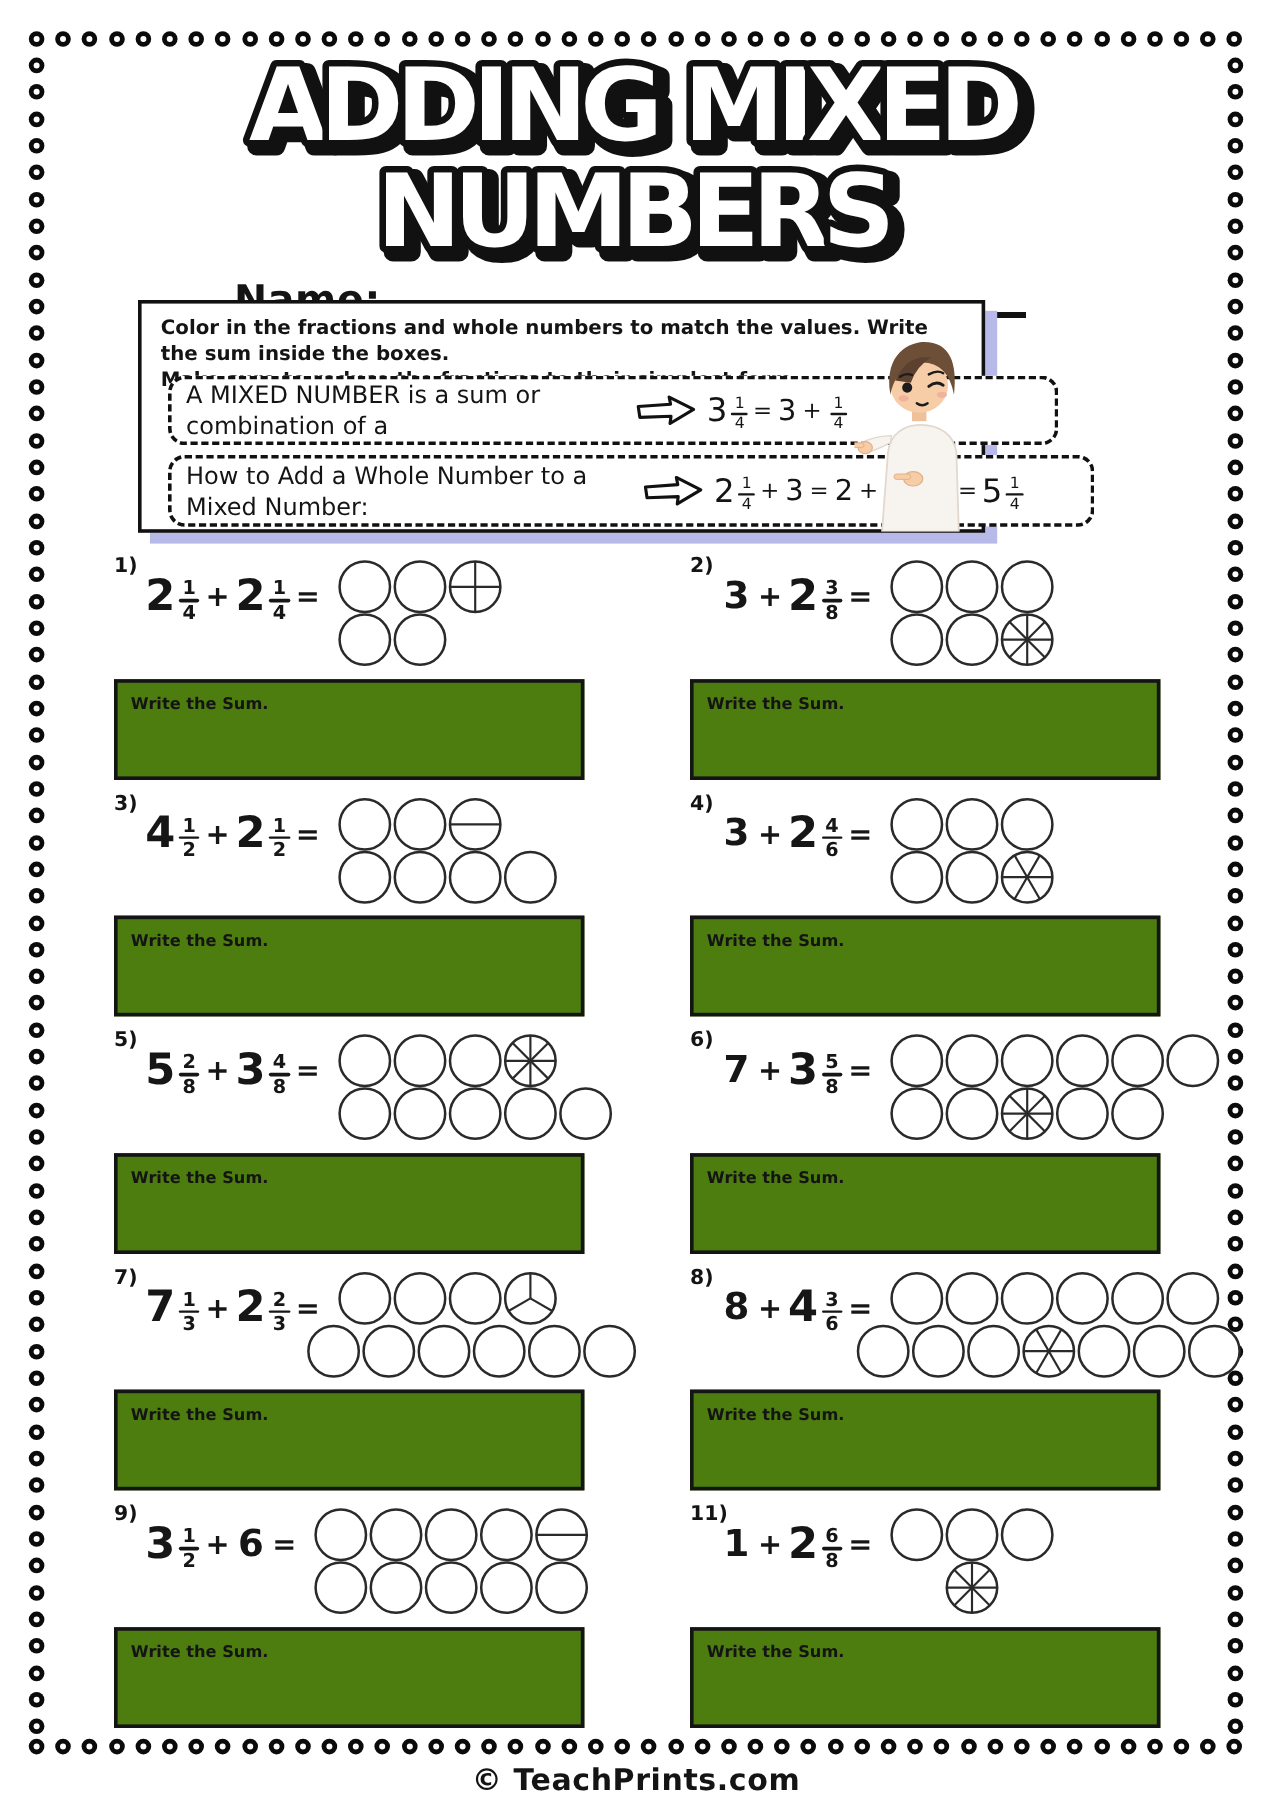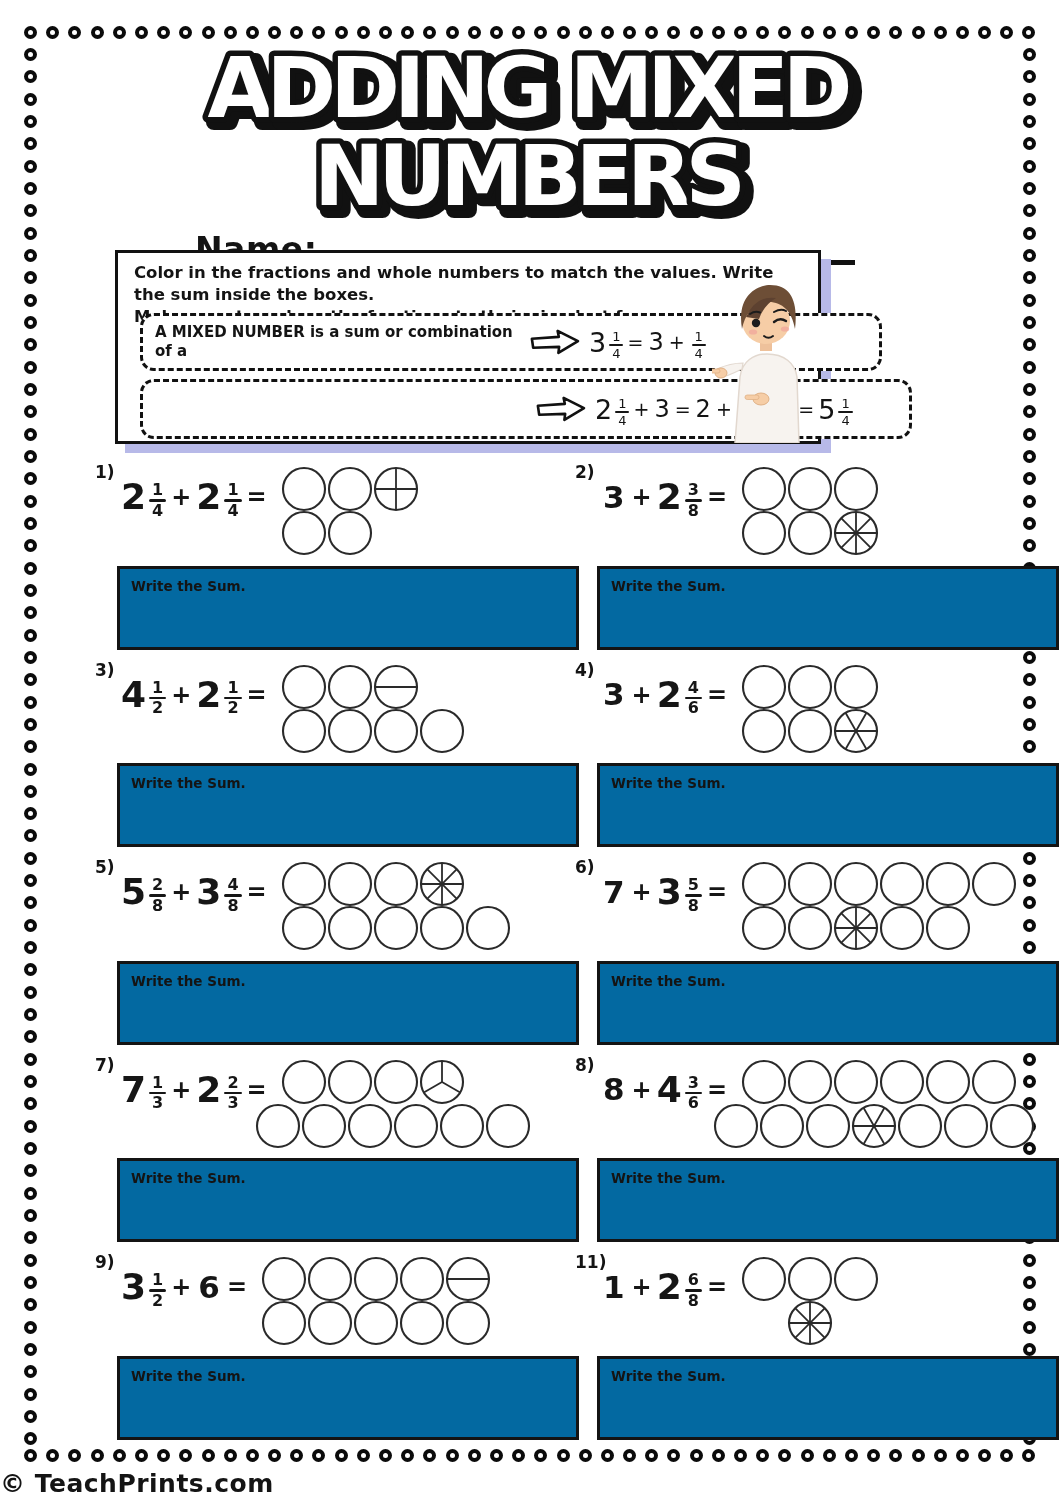--- a/index.html
+++ b/index.html
@@ -21,21 +21,21 @@
   .name-label{font-size:33px;font-weight:bold;letter-spacing:.5px;}
   .name-line{flex:1;border-bottom:5px solid #111;margin:0 0 5px 8px;height:30px;}
   
   .info-box{position:absolute;left:115px;top:250px;width:706px;height:194px;background:#fff;
     border:3px solid #111;box-shadow:10px 9px 0 #b7b9e8;box-sizing:border-box;}
   .info-text{padding:9px 14px 2px 16px;font-size:16.5px;font-weight:bold;line-height:1.32;}
   .dashed-box{position:absolute;left:22px;border:3px dashed #111;border-radius:14px;background:#fff;
     display:flex;align-items:center;padding:4px 12px;box-sizing:border-box;}
   .dashed-box.def{top:60px;width:742px;height:58px;}
   .dashed-box.how{top:126px;width:772px;height:60px;}
-  .dashed-text{font-size:15px;font-weight:bold;line-height:1.3;}
+  .dashed-text{font-size:20px;font-weight:normal;line-height:1.3;}
   .def .dashed-text{width:372px;} .how .dashed-text{width:378px;}
   .dashed-eq{display:flex;align-items:center;margin-left:2px;}
   .arrow-ic{margin:0 8px 0 0;flex:0 0 auto;transform:rotate(-2deg);}
   .mascot{position:absolute;right:6px;top:24px;z-index:6;}
   
   .expr-line{display:flex;align-items:center;font-weight:bold;color:#161616;}
   .whole{font-size:36px;line-height:1;}
   .tok-num{font-size:31px;line-height:1;margin:0 2px;}
   .tok-op{font-size:24px;line-height:1;margin:0 5px;}
   .mixed{display:inline-flex;align-items:center;}
@@ -49,25 +49,25 @@
   
   .problems{position:absolute;left:95px;top:462px;display:grid;grid-template-columns:480px 465px;grid-auto-rows:197.5px;}
   .problem{position:relative;display:flex;flex-direction:column;}
   .prob-num{position:absolute;top:0;left:0;font-size:17px;font-weight:bold;}
   .prob-body{display:flex;align-items:flex-start;padding-left:26px;padding-top:4px;}
   .prob-body .expr-line{margin-top:12px;}
   .circles{margin-left:9px;display:flex;flex-direction:column;}
   .circle-row{display:flex;}
   .circle-row + .circle-row{margin-top:-2px;}
   .circle-cell{flex:0 0 auto;}
-  .sum-box{margin-top:auto;margin-left:22px;margin-bottom:10px;width:462px;height:84px;
-    border:3px solid #141414;background:#0369a1;box-sizing:border-box;padding:7px 11px;}
+  .sum-box{margin-top:auto;margin-bottom:10px;width:392px;height:84px;
+    border:3px solid #141414;background:#4d7c0f;box-sizing:border-box;padding:7px 11px;}
   .sum-label{font-size:13.5px;font-weight:bold;}
   
-  .footer{position:absolute;bottom:2px;left:0;width:100%;text-align:left;font-size:25px;font-weight:bold;letter-spacing:.5px;}
+  .footer{position:absolute;bottom:2px;left:0;width:100%;text-align:center;font-size:25px;font-weight:bold;letter-spacing:.5px;}
 </style>
 </head>
 <body>
 
 <div class="h-dots top" id="dots-top">
     <span class="dot"></span>
     <span class="dot"></span>
     <span class="dot"></span>
     <span class="dot"></span>
     <span class="dot"></span>
@@ -336,20 +336,21 @@
         <span class="frac">
           <span class="fnum">1</span>
           <span class="fbar"></span>
           <span class="fden">4</span>
         </span>
       </div>
   </div>
 
   <div class="dashed-box how">
     <div class="dashed-text">
+      <div>How to Add a Whole Number to a Mixed Number:</div>
     </div>
     <div class="dashed-eq ex" id="eq-how">
         <svg width="52" height="30" viewBox="0 0 52 30" class="arrow-ic">
           <path d="M3,11 L30,10 L29,4 L49,15 L29,26 L30,20 L4,20 Z" fill="#fff" stroke="#111" stroke-width="2.6" stroke-linejoin="round"></path>
         </svg>
         <span class="mixed">
           <span class="whole">2</span>
           <span class="frac">
             <span class="fnum">1</span>
             <span class="fbar"></span>

